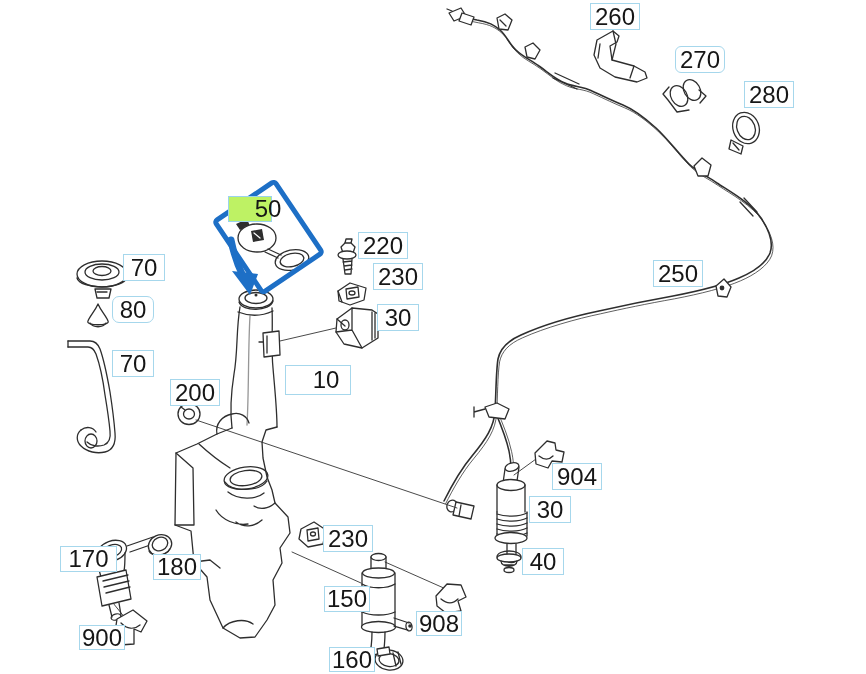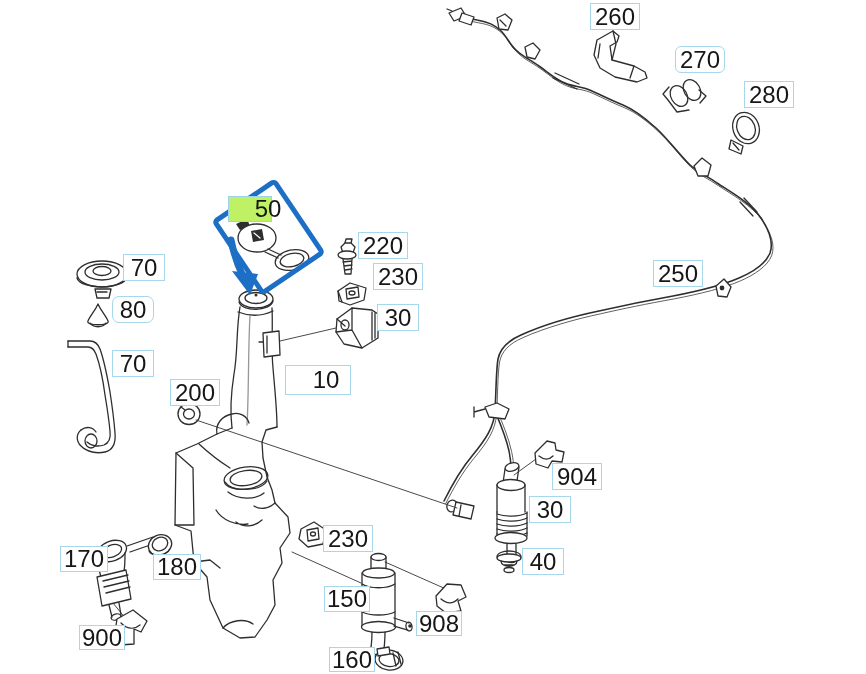--- a/index.html
+++ b/index.html
@@ -287,21 +287,21 @@
       <div class="part-label" style="left: 285px; top: 365px; width: 66px; height: 30px; padding-left: 16px;">10</div>
       <div class="part-label selected" style="left: 228px; top: 196px; width: 44px; height: 26px;">50</div>
       <div class="part-label" style="left: 123px; top: 254px; width: 42px; height: 27px;">70</div>
       <div class="part-label" style="left: 112px; top: 296px; width: 42px; height: 27px; border-radius: 7px;">80</div>
       <div class="part-label" style="left: 112px; top: 350px; width: 42px; height: 27px;">70</div>
       <div class="part-label" style="left: 170px; top: 379px; width: 50px; height: 27px;">200</div>
       <div class="part-label" style="left: 552px; top: 463px; width: 50px; height: 27px;">904</div>
       <div class="part-label" style="left: 529px; top: 496px; width: 42px; height: 27px;">30</div>
       <div class="part-label" style="left: 522px; top: 548px; width: 42px; height: 27px;">40</div>
       <div class="part-label" style="left: 323px; top: 525px; width: 50px; height: 27px;">230</div>
-      <div class="part-label" style="left: 60px; top: 546px; width: 48px; height: 26px;">170</div>
+      <div class="part-label" style="left: 60px; top: 546px; width: 57px; height: 26px;">170</div>
       <div class="part-label" style="left: 153px; top: 554px; width: 48px; height: 26px;">180</div>
       <div class="part-label" style="left: 324px; top: 586px; width: 46px; height: 26px;">150</div>
       <div class="part-label" style="left: 79px; top: 625px; width: 46px; height: 25px;">900</div>
       <div class="part-label" style="left: 416px; top: 611px; width: 46px; height: 25px;">908</div>
       <div class="part-label" style="left: 329px; top: 647px; width: 46px; height: 25px;">160</div>
     </div>
 
 </div>
 
 </body></html>

